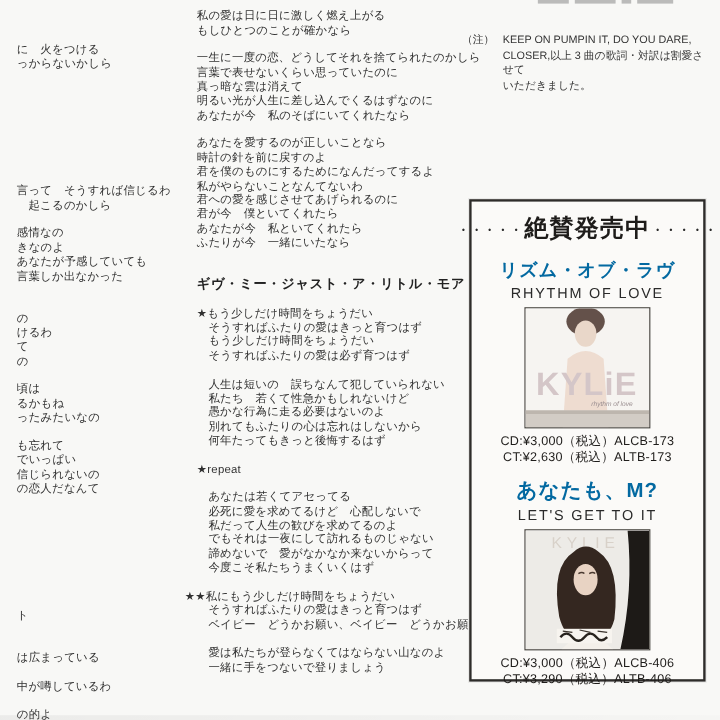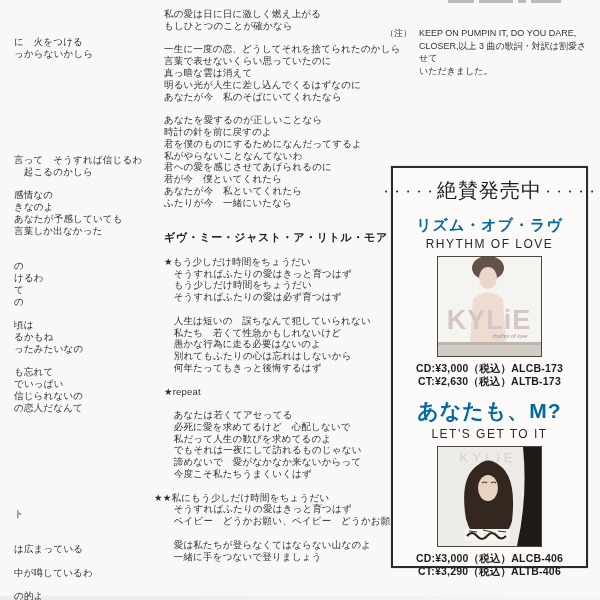--- a/index.html
+++ b/index.html
@@ -25,27 +25,27 @@
   .note .lbl{width:34px;flex:none;}
   .note .body{flex:1;}
   
   .ad{
     position:absolute;left:391px;top:166px;width:193px;height:398px;
     border:2px solid #2e2c2a;background:#fbfaf8;text-align:center;
     box-shadow:0 0 0 1px rgba(0,0,0,.06);
   }
   .ad-header{margin-top:9px;display:flex;justify-content:center;align-items:center;white-space:nowrap;}
   .ad-header .dots{font-size:10px;font-weight:bold;letter-spacing:1px;color:#2a2a2a;position:relative;top:1px;}
-  .ad-header .hd{font-size:20px;font-weight:normal;letter-spacing:1px;color:#1e1c1a;margin:0 1px;}
+  .ad-header .hd{font-size:20px;font-weight:bold;letter-spacing:1px;color:#1e1c1a;margin:0 1px;}
   .ad-title-jp{margin-top:12px;font-size:15px;font-weight:bold;letter-spacing:1px;color:#0369a1;}
-  .ad-title-jp.second{margin-top:9px;font-size:21px;}
+  .ad-title-jp.second{margin-top:9px;font-size:17px;}
   .ad-title-en{margin-top:2px;font-size:12px;letter-spacing:1.5px;color:#2a2a2a;}
   .cover{width:103px;height:99px;margin:5px auto 0;border:1px solid #4a4741;background:#fff;display:block;}
   .prices{margin-top:5px;}
-  .price{font-size:10.5px;font-weight:bold;line-height:13px;letter-spacing:.2px;color:#1f1d1b;}
+  .price{font-size:10.5px;font-weight:normal;line-height:13px;letter-spacing:.2px;color:#1f1d1b;}
   
   .scan-edge{position:absolute;left:0;bottom:0;width:600px;height:4px;
     background:linear-gradient(to right,rgba(0,0,0,.05),rgba(0,0,0,.01));}
 </style>
 </head>
 <body>
 
 <div class="page">
 
   <div class="cutoff">

